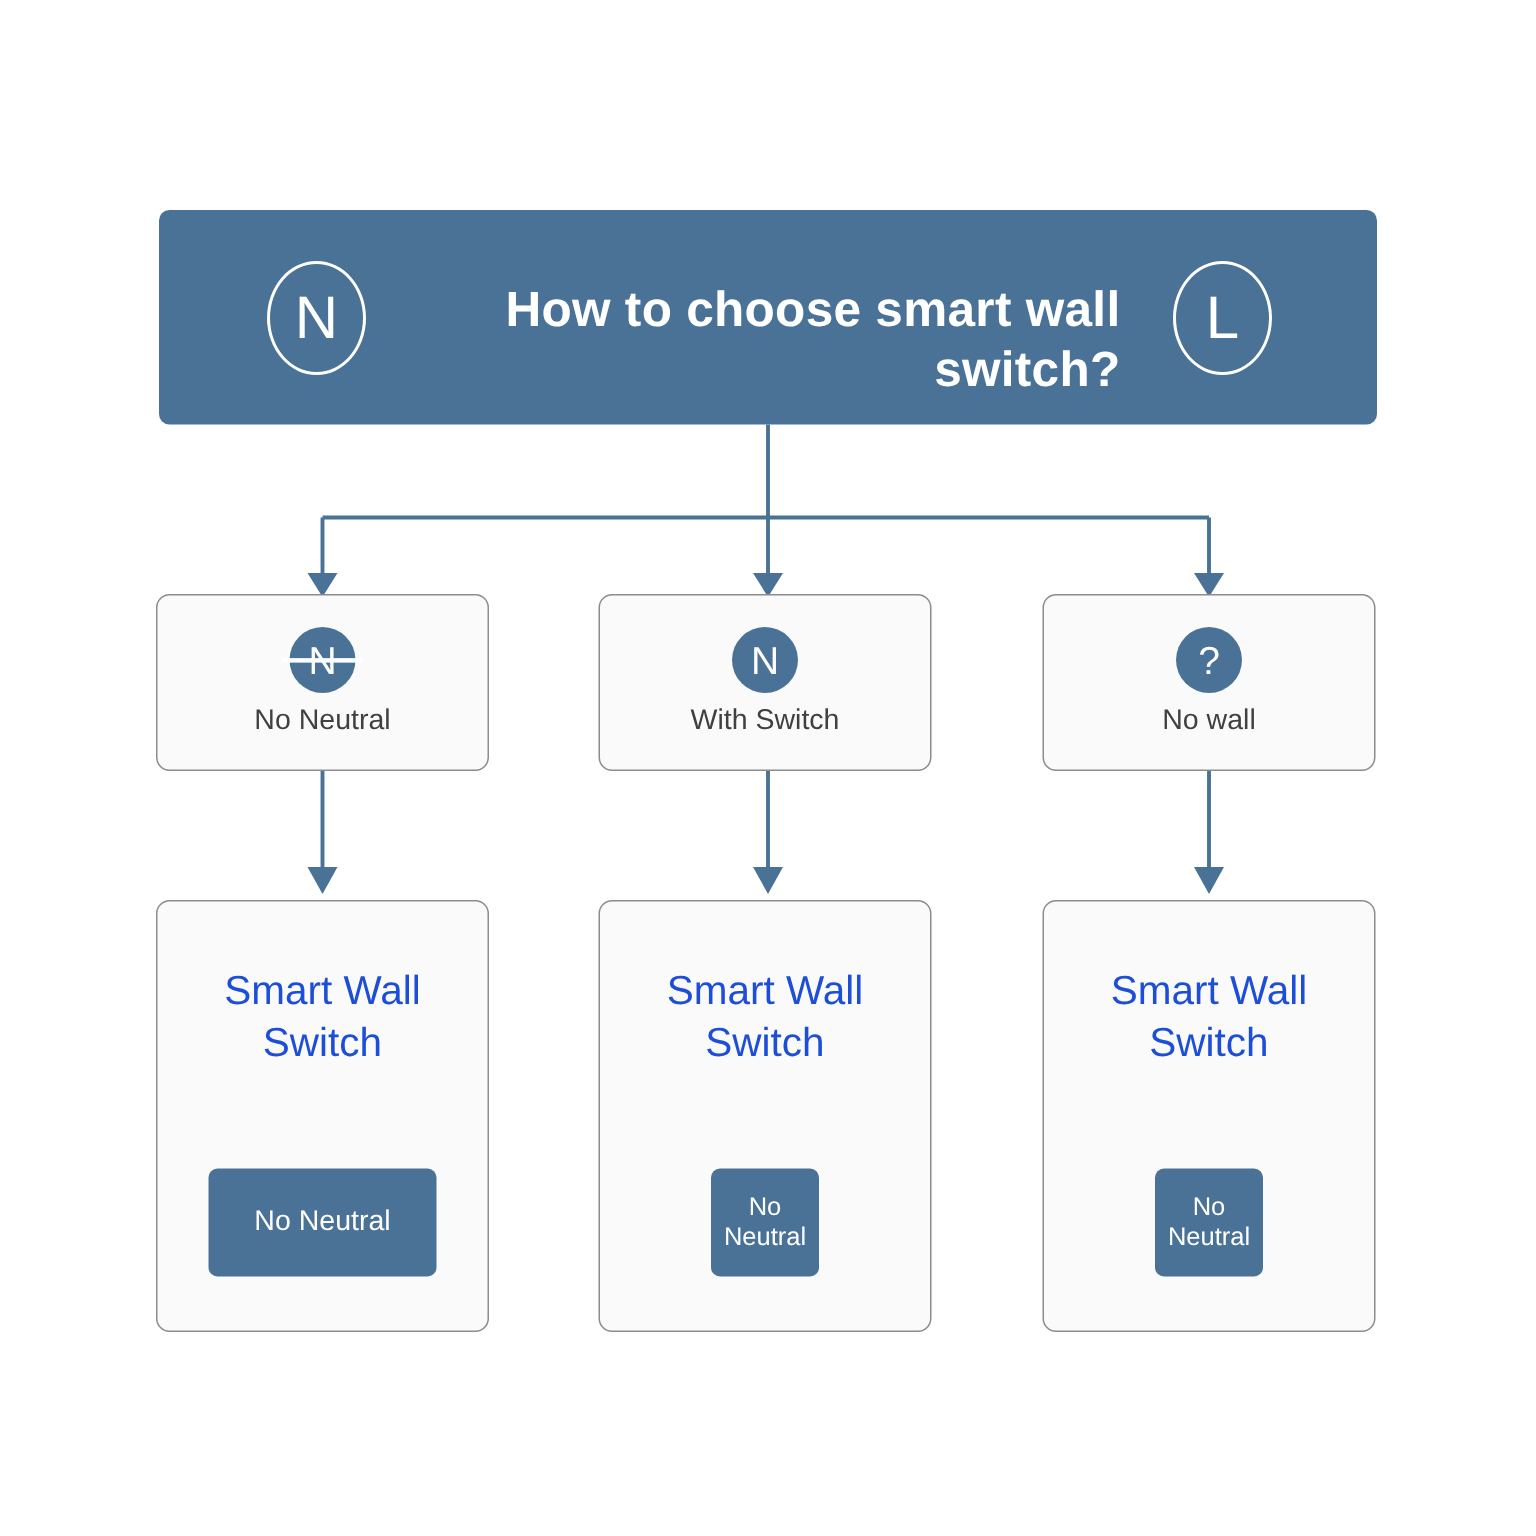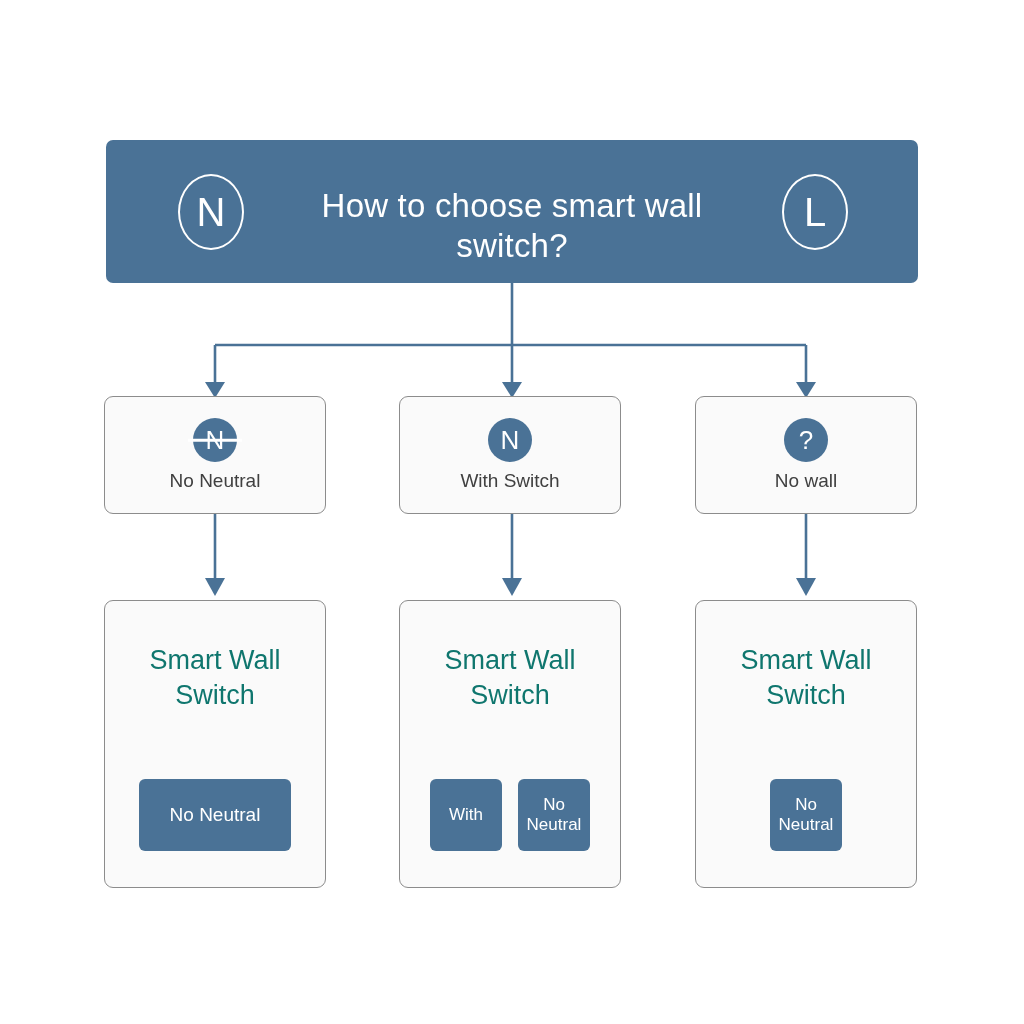--- a/index.html
+++ b/index.html
@@ -42,23 +42,23 @@
     background: #4a7296;
     border-radius: 7px;
     display: flex;
     align-items: center;
     justify-content: center;
   }
   .header-title {
     color: #ffffff;
     font-size: 33px;
     line-height: 1.22;
-    text-align: center;
+    text-align: right;
     width: 470px;
-    font-weight: 400;
+    font-weight: 700;
     letter-spacing: 0.2px;
     margin-top: 29px;
   }
   .hdr-circle {
     position: absolute;
     top: 50%;
     transform: translateY(-50%);
     width: 62px;
     height: 72px;
     border: 2px solid #ffffff;
@@ -135,21 +135,21 @@
     align-items: center;
   }
   .product-card.c0 { left: 104px; }
   .product-card.c1 { left: 399px; }
   .product-card.c2 { left: 695px; }
 
   .product-title {
     margin-top: 42px;
     font-size: 27px;
     line-height: 1.28;
-    color: #0f766e;
+    color: #1d4ed8;
     text-align: center;
     width: 185px;
   }
   .chip-row {
     position: absolute;
     left: 0;
     right: 0;
     bottom: 36px;
     display: flex;
     justify-content: center;
@@ -244,21 +244,20 @@
   <div class="card product-card c0">
     <div class="product-title">Smart Wall Switch</div>
     <div class="chip-row">
       <div class="chip wide">No Neutral</div>
     </div>
   </div>
 
   <div class="card product-card c1">
     <div class="product-title">Smart Wall Switch</div>
     <div class="chip-row">
-      <div class="chip square">With</div>
       <div class="chip square">No Neutral</div>
     </div>
   </div>
 
   <div class="card product-card c2">
     <div class="product-title">Smart Wall Switch</div>
     <div class="chip-row">
       <div class="chip square">No Neutral</div>
     </div>
   </div>

